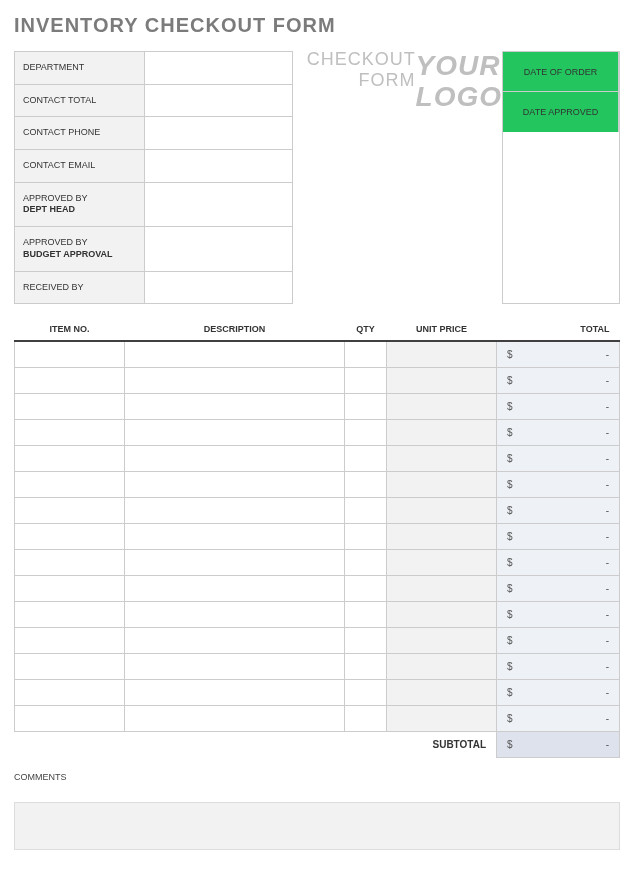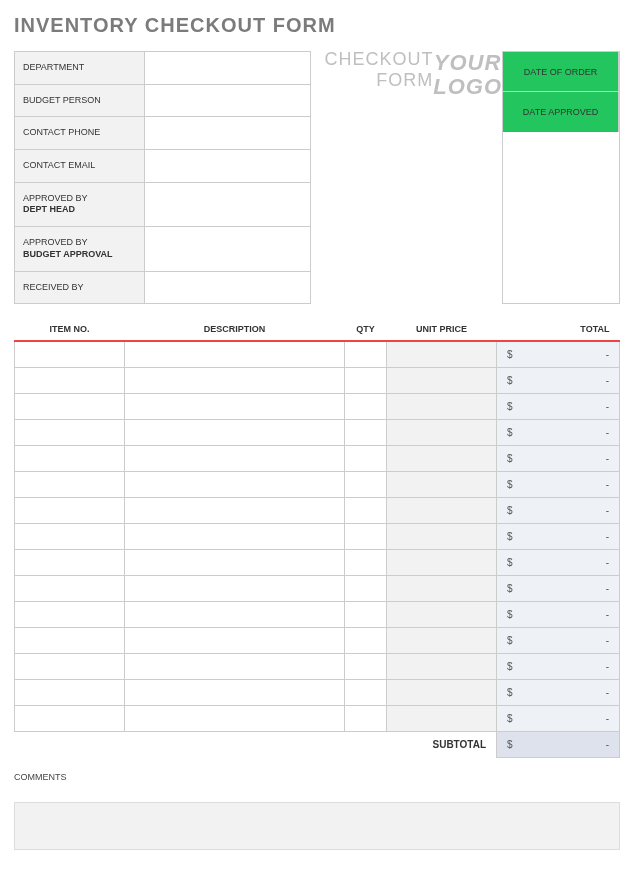--- a/index.html
+++ b/index.html
@@ -36,23 +36,23 @@
   .right-block { flex: 1; display: flex; flex-direction: row; }
   .checkout-text {
     text-align: right;
     color: #bfbfbf;
     font-size: 18px;
     letter-spacing: 1px;
     margin-bottom: 28px;
     margin-top: -2px;
   }
   .logo-text {
-    text-align: center;
+    text-align: left;
     color: #bfbfbf;
-    font-size: 22px;
+    font-size: 28px;
     font-style: italic;
     font-weight: 700;
     line-height: 1.1;
     letter-spacing: 1px;
     margin-bottom: 30px;
   }
   .dates-table { border: 1px solid #ccc; }
   .date-row { display: flex; border-bottom: 1px solid #ccc; height: 40px; }
   .date-row:last-child { border-bottom: none; }
   .date-label {
@@ -66,21 +66,21 @@
   .items-table {
     width: 100%;
     border-collapse: collapse;
     margin-top: 16px;
     table-layout: fixed;
   }
   .items-table th {
     font-size: 9px;
     font-weight: 700;
     padding: 4px 6px 6px;
-    border-bottom: 2px solid #ef4444;
+    border-bottom: 2px solid #404040;
     text-align: center;
   }
   .items-table th.h-itemno { width: 110px; text-align: center; }
   .items-table th.h-desc { width: 220px; text-align: center; }
   .items-table th.h-qty { width: 42px; text-align: center; }
   .items-table th.h-unit { width: 110px; text-align: center; }
   .items-table th.h-total { width: auto; text-align: right; padding-right: 10px; }
   .items-table td {
     height: 26px;
     border: 1px solid #ccc;
@@ -121,21 +121,21 @@
 
 <div class="title">INVENTORY CHECKOUT FORM</div>
 
 <div class="top-row">
   <div class="left-info">
     <div class="info-row">
       <div class="info-label">DEPARTMENT</div>
       <div class="info-value"></div>
     </div>
     <div class="info-row">
-      <div class="info-label">BUDGET PERSON</div>
+      <div class="info-label">CONTACT TOTAL</div>
       <div class="info-value"></div>
     </div>
     <div class="info-row">
       <div class="info-label">CONTACT PHONE</div>
       <div class="info-value"></div>
     </div>
     <div class="info-row">
       <div class="info-label"><span>CONTACT EMAIL</span></div>
       <div class="info-value"></div>
     </div>

